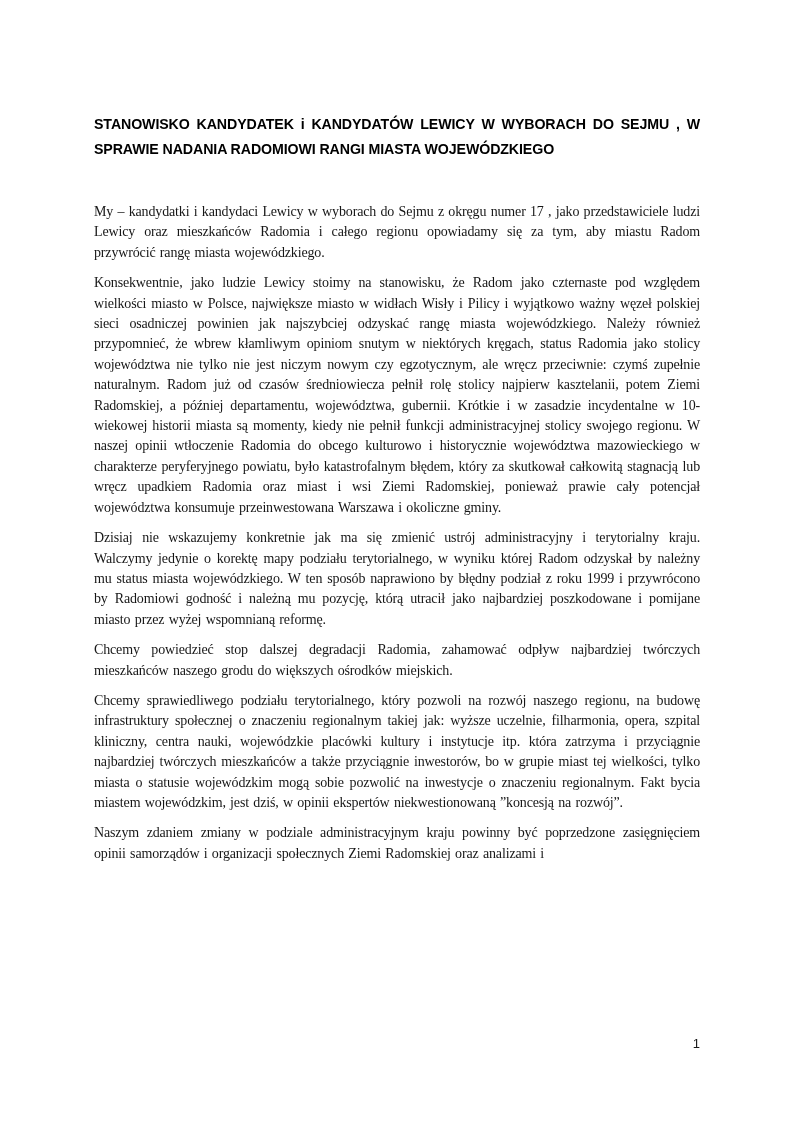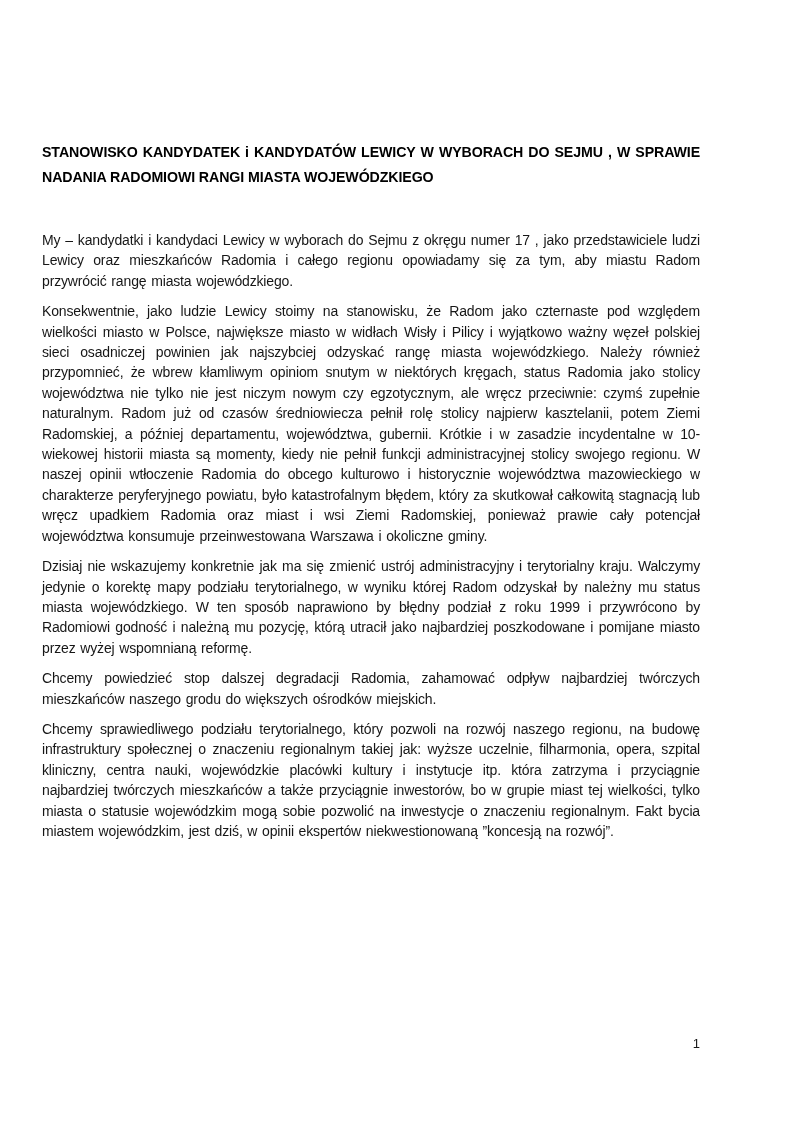--- a/index.html
+++ b/index.html
@@ -13,40 +13,40 @@
     position: relative;
     overflow: hidden;
     font-family: "Liberation Sans", sans-serif;
     color: #161616;
   }
   .page {
     position: absolute;
     inset: 0;
     background: #ffffff;
     box-sizing: border-box;
-    padding: 112px 94px 0 42px;
-    margin-top: 28px;
+    padding: 112px 94px 0 94px;
   }
   .doc-title {
     font-size: 14.2px;
     font-weight: 700;
     color: #000000;
     line-height: 25px;
     letter-spacing: -0.1px;
     text-align: justify;
     margin: 0 0 40px 0;
   }
   .para {
     font-size: 14px;
     line-height: 20.4px;
     letter-spacing: -0.15px;
     word-spacing: 1px;
     text-align: justify;
     margin: 0 0 10px 0;
     hyphens: none;
+    font-family: Liberation Serif, serif;
   }
   .page-number {
     position: absolute;
     top: 1036px;
     right: 94px;
     font-size: 13px;
     color: #1a1a1a;
     line-height: 16px;
   }
 </style>
@@ -61,15 +61,16 @@
 
   <p class="para">Konsekwentnie, jako ludzie Lewicy stoimy na stanowisku, że Radom jako czternaste pod względem wielkości miasto w Polsce, największe miasto w widłach Wisły i Pilicy i wyjątkowo ważny węzeł polskiej sieci osadniczej powinien jak najszybciej odzyskać rangę miasta wojewódzkiego. Należy również przypomnieć, że wbrew kłamliwym opiniom snutym w niektórych kręgach, status Radomia jako stolicy województwa nie tylko nie jest niczym nowym czy egzotycznym, ale wręcz przeciwnie: czymś zupełnie naturalnym. Radom już od czasów średniowiecza pełnił rolę stolicy najpierw kasztelanii, potem Ziemi Radomskiej, a później departamentu, województwa, gubernii. Krótkie i w zasadzie incydentalne w 10-wiekowej historii miasta są momenty, kiedy nie pełnił funkcji administracyjnej stolicy swojego regionu. W naszej opinii wtłoczenie Radomia do obcego kulturowo i historycznie województwa mazowieckiego w charakterze peryferyjnego powiatu, było katastrofalnym błędem, który za skutkował całkowitą stagnacją lub wręcz upadkiem Radomia oraz miast i wsi Ziemi Radomskiej, ponieważ prawie cały potencjał województwa konsumuje przeinwestowana Warszawa i okoliczne gminy.</p>
 
 
   <p class="para">Dzisiaj nie wskazujemy konkretnie jak ma się zmienić ustrój administracyjny i terytorialny kraju. Walczymy jedynie o korektę mapy podziału terytorialnego, w wyniku której Radom odzyskał by należny mu status miasta wojewódzkiego. W ten sposób naprawiono by błędny podział z roku 1999 i przywrócono by Radomiowi godność i należną mu pozycję, którą utracił jako najbardziej poszkodowane i pomijane miasto przez wyżej wspomnianą reformę.</p>
 
   <p class="para">Chcemy powiedzieć stop dalszej degradacji Radomia, zahamować odpływ najbardziej twórczych mieszkańców naszego grodu do większych ośrodków miejskich.</p>
 
   <p class="para">Chcemy sprawiedliwego podziału terytorialnego, który pozwoli na rozwój naszego regionu, na budowę infrastruktury społecznej o znaczeniu regionalnym takiej jak: wyższe uczelnie, filharmonia, opera, szpital kliniczny, centra nauki, wojewódzkie placówki kultury i instytucje itp. która zatrzyma i przyciągnie najbardziej twórczych mieszkańców a także przyciągnie inwestorów, bo w grupie miast tej wielkości, tylko miasta o statusie wojewódzkim mogą sobie pozwolić na inwestycje o znaczeniu regionalnym. Fakt bycia miastem wojewódzkim, jest dziś, w opinii ekspertów niekwestionowaną ”koncesją na rozwój”.</p>
 
+  <p class="para">Naszym zdaniem zmiany w podziale administracyjnym kraju powinny być poprzedzone zasięgnięciem opinii samorządów i organizacji społecznych Ziemi Radomskiej oraz analizami i</p>
 </div>
 
 <div class="page-number">1</div>
 
 </body></html>

